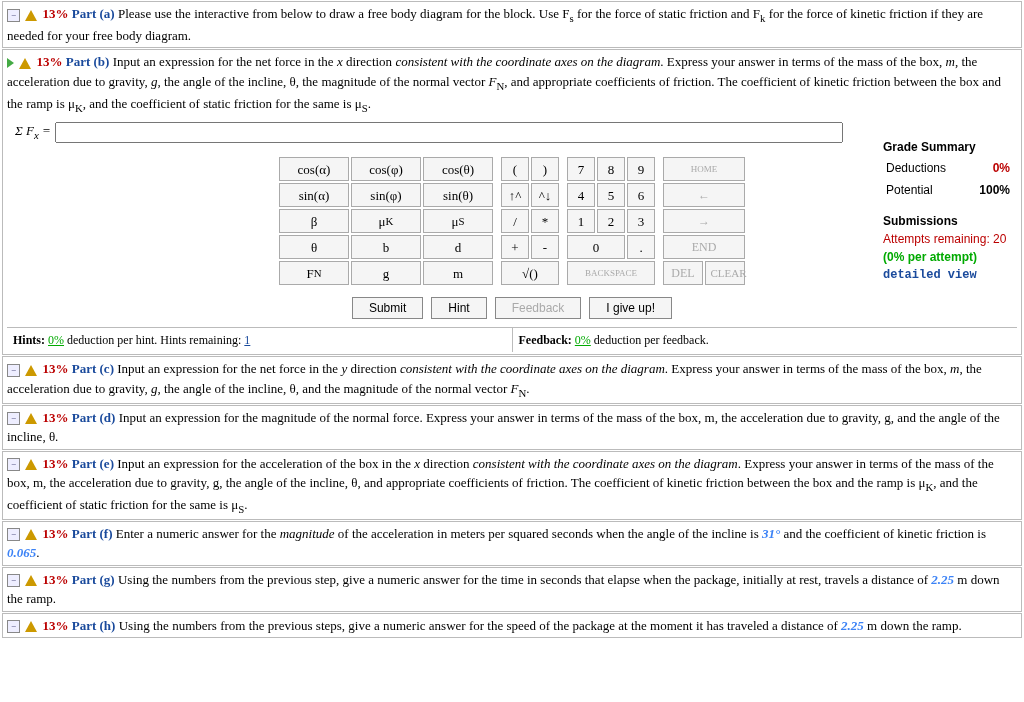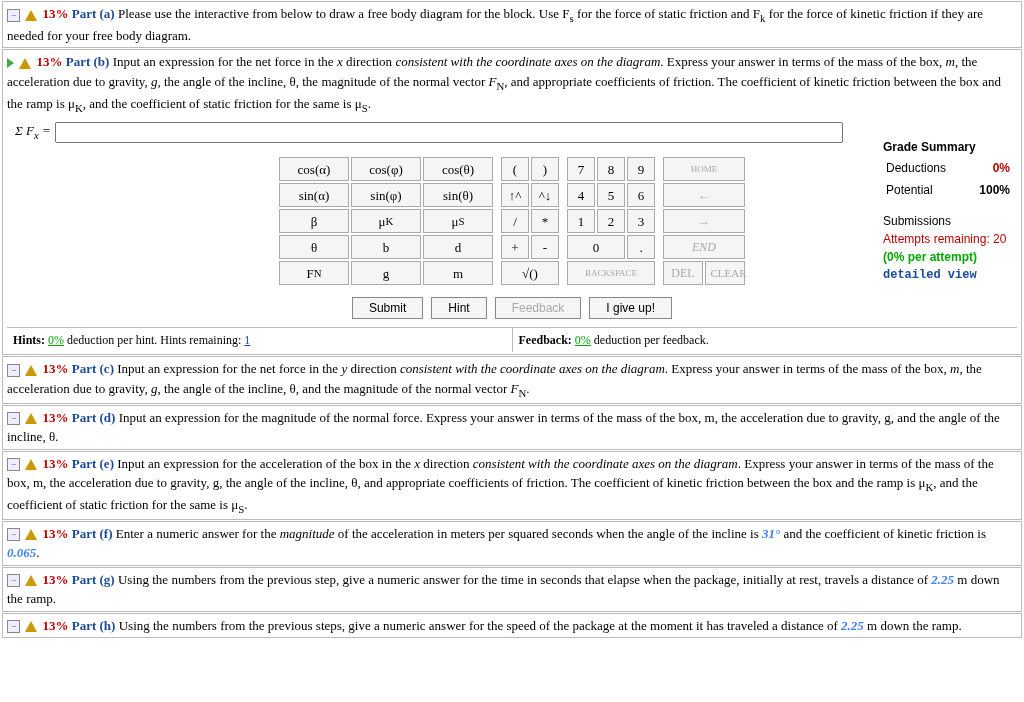--- a/index.html
+++ b/index.html
@@ -124,21 +124,21 @@
     top: 150px;
     width: 130px;
     font-size: 12px;
     font-family: Arial, sans-serif;
   }
   .grade-summary .title { font-weight: bold; }
   .grade-summary table { width: 100%; font-size: 12px; }
   .grade-summary td:last-child { text-align: right; }
   .grade-summary .red { color: #b00; font-weight: bold;}
   .submissions { margin-top: 10px; }
-  .submissions .title { font-weight: normal; }
+  .submissions .title { font-weight: bold; }
   .submissions .attempts span { color: #b00; }
   .submissions .pera span { color: #0a0; font-weight: bold;}
   .submissions .detail { color: #1a4a9c; font-weight: bold; font-family: Liberation Mono, monospace; }
   .b-wrapper { position: relative; }
   .input-wrap { display: flex; align-items: center; gap: 4px; margin: 6px 8px;}
   .redval { color: #3b82f6; font-weight: bold; font-style: italic;}
 </style>
 </head>
 <body>
 
@@ -230,21 +230,21 @@
         <div class="k-btn">2</div>
         <div class="k-btn">3</div>
         <div class="k-btn wide2">0</div>
         <div class="k-btn">.</div>
         <div class="k-btn wide3 faded" style="font-size: 9px;">BACKSPACE</div>
       </div>
     <div class="btn-grid right-grid" id="right-grid">
         <div class="k-btn faded wide2" style="font-size: 9px;">HOME</div>
         <div class="k-btn faded wide2" style="font-size: 12px;">←</div>
         <div class="k-btn faded wide2" style="font-size: 12px;">→</div>
-        <div class="k-btn faded wide2" style="font-size: 12px; font-style: italic;">END</div>
+        <div class="k-btn faded wide2" style="font-size: 12px;">END</div>
         <div class="k-btn faded" style="font-size: 12px;">DEL</div>
         <div class="k-btn faded" style="font-size: 11px; padding-left: 7px;">CLEAR</div>
       </div>
   </div>
 
   <div class="action-row">
     <button class="action-btn">Submit</button>
     <button class="action-btn">Hint</button>
     <button class="action-btn faded">Feedback</button>
     <button class="action-btn">I give up!</button>

